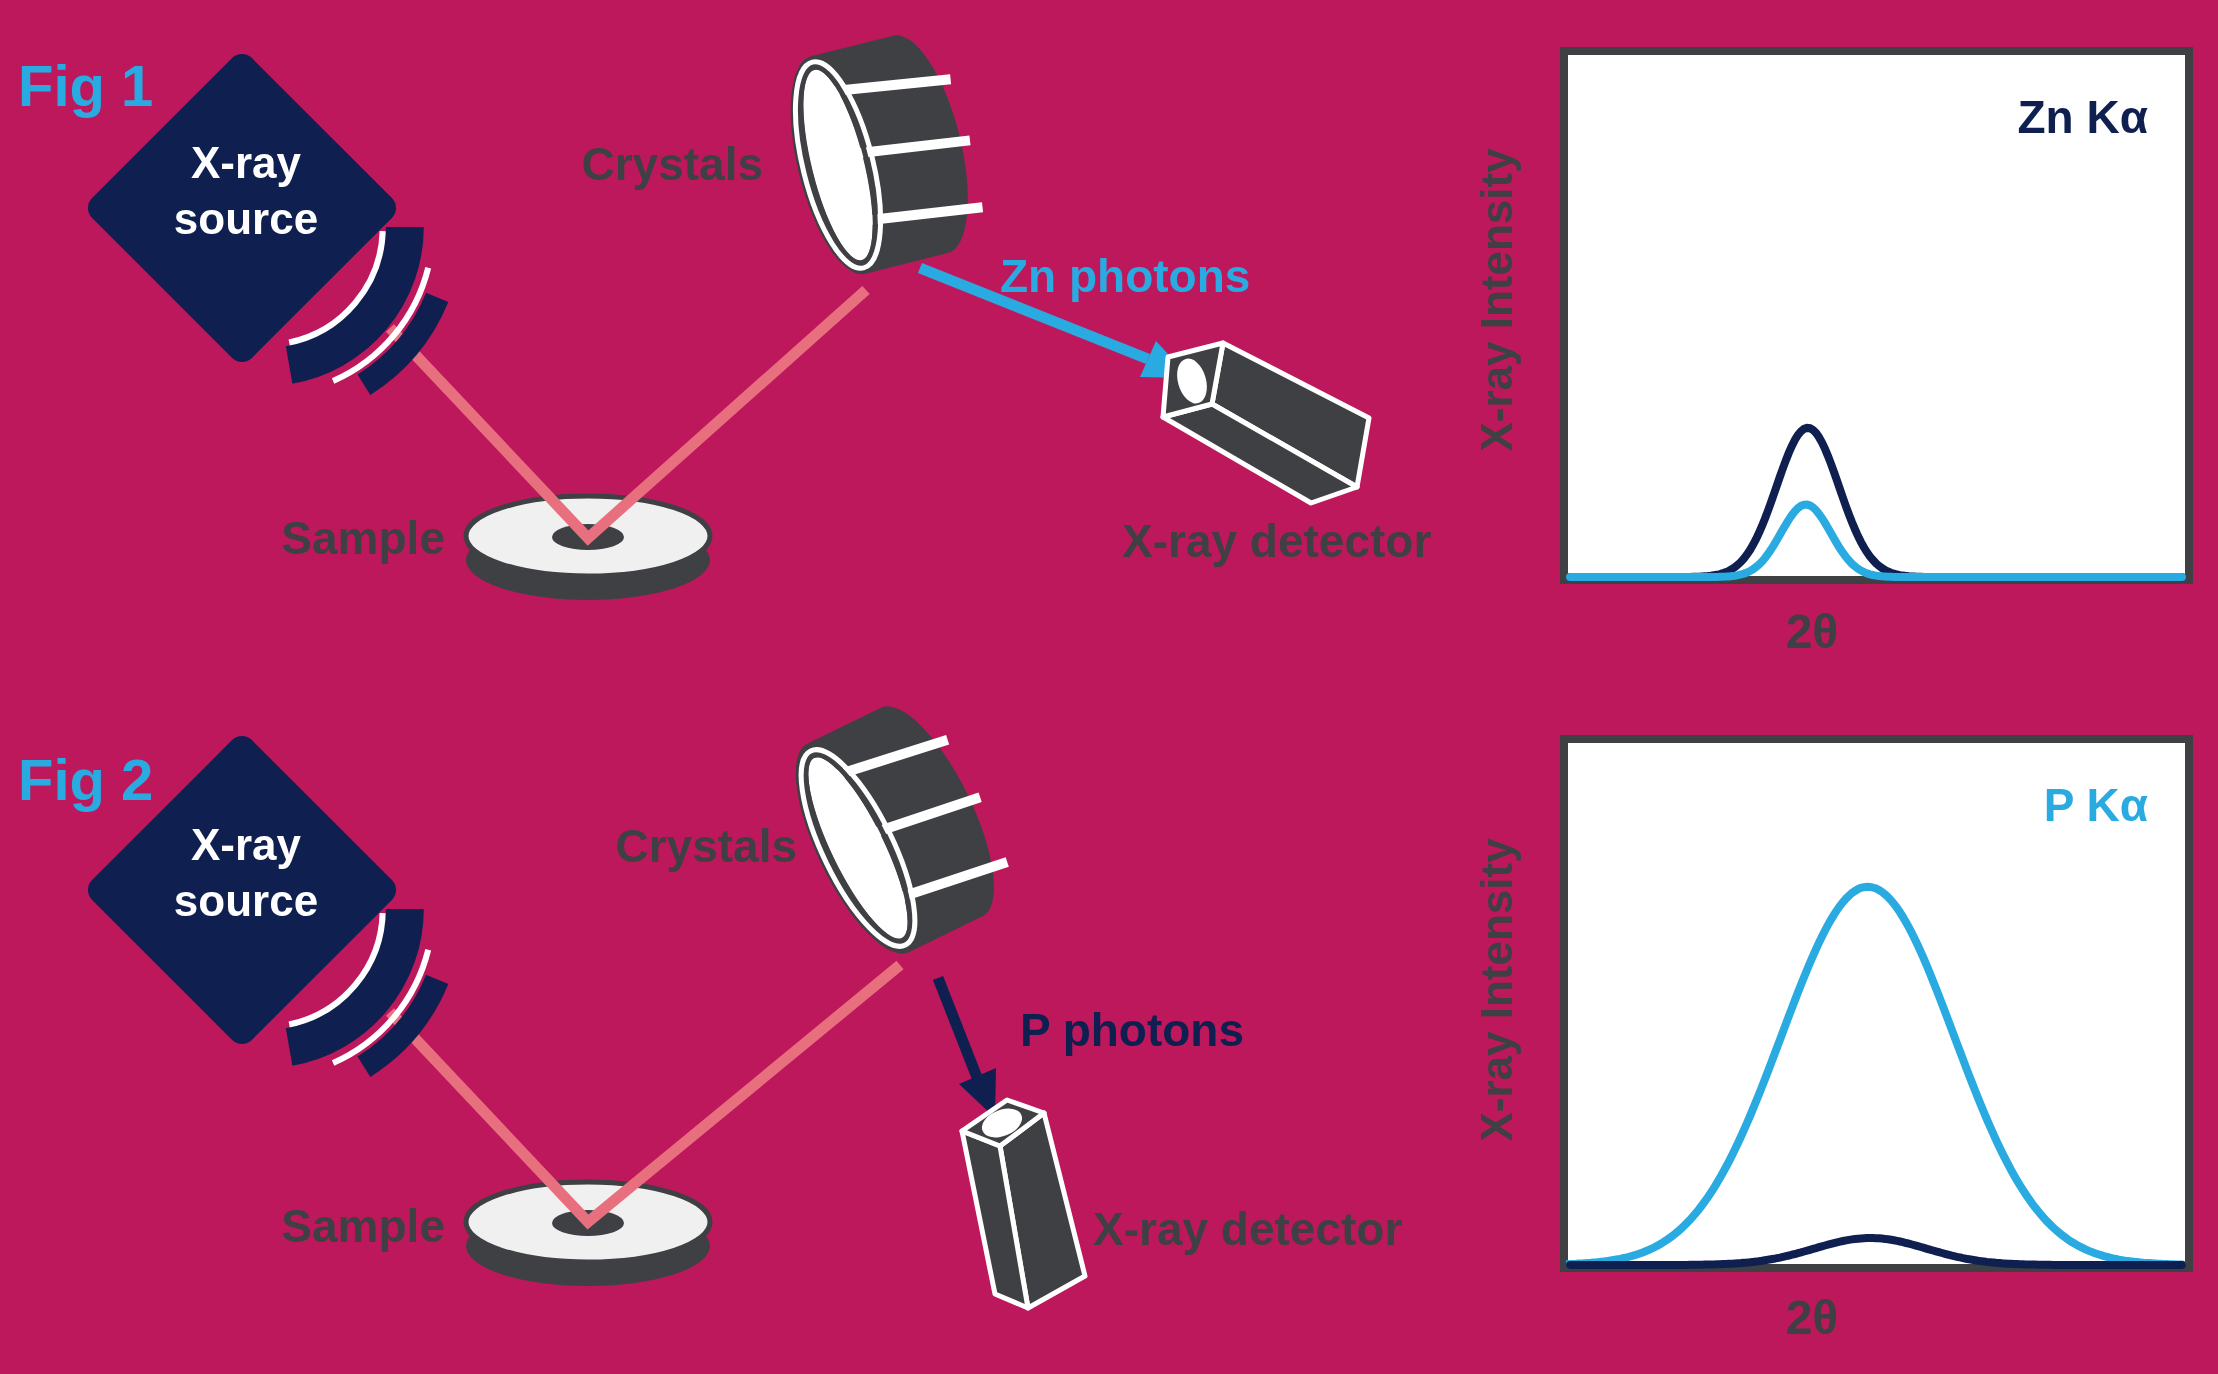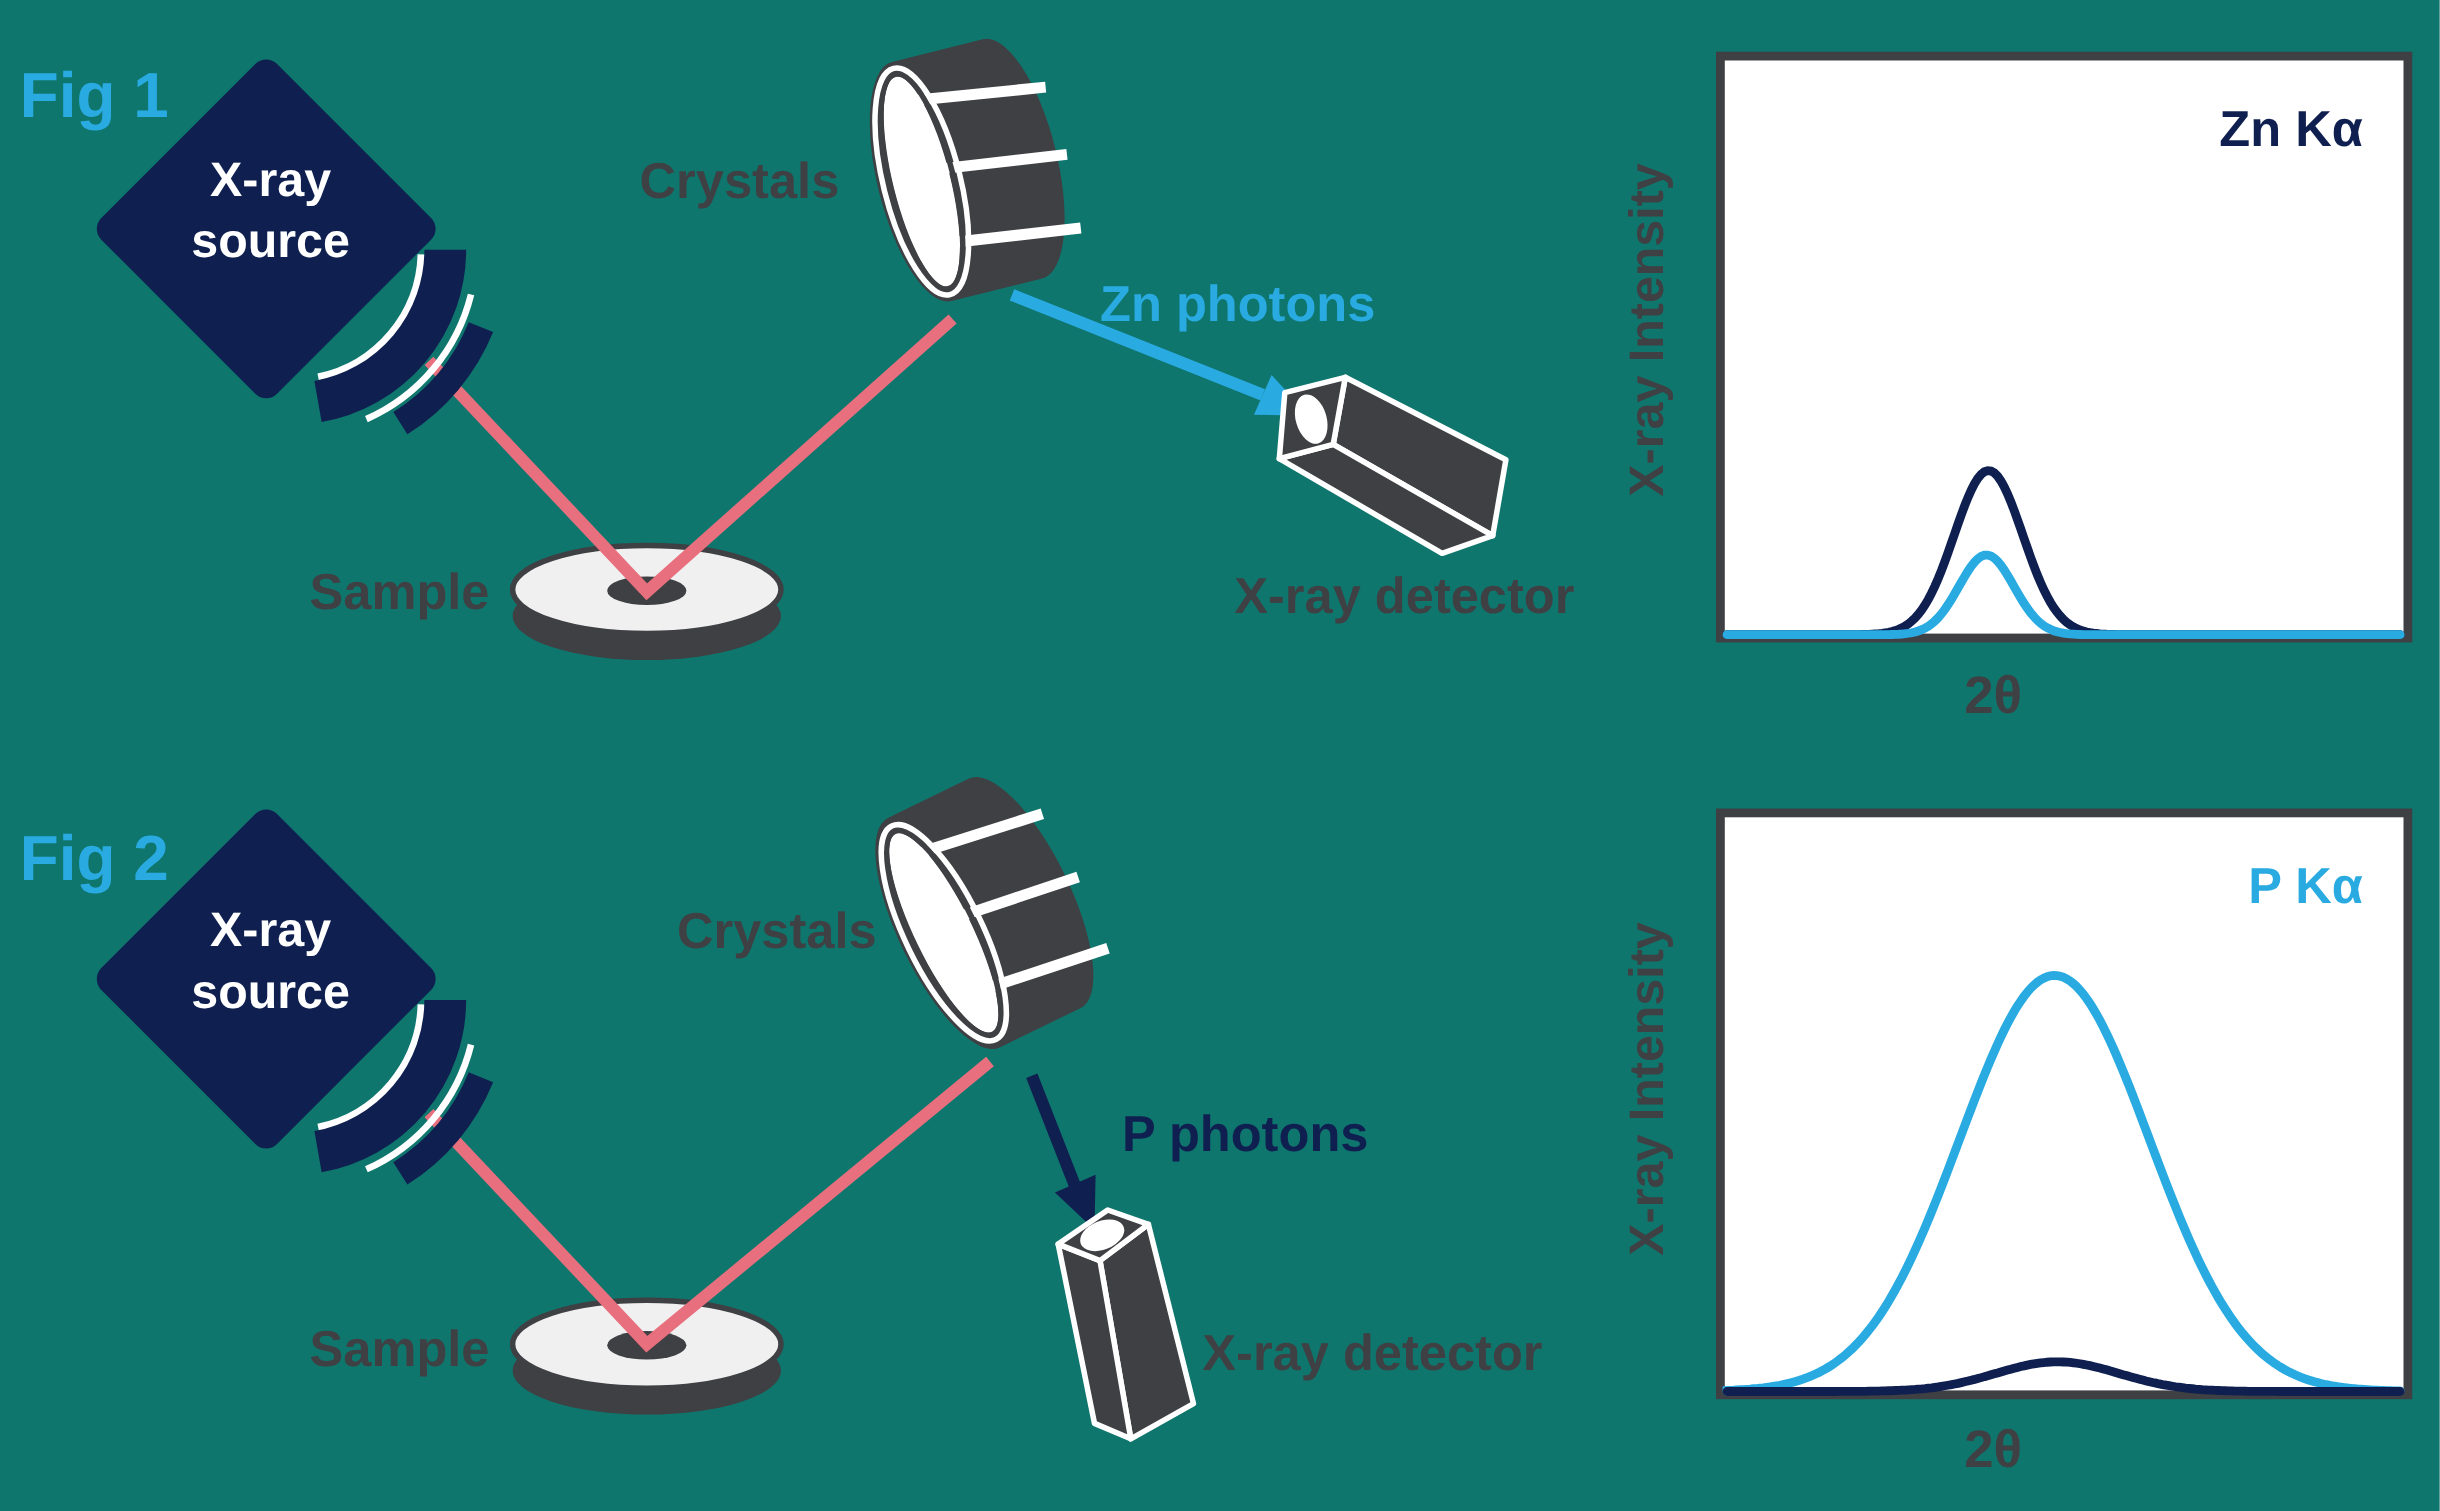--- a/index.html
+++ b/index.html
@@ -1,16 +1,16 @@
 <!DOCTYPE html>
 <html><head>
 <meta charset="utf-8">
 <style>
   html,body{margin:0;padding:0;background:#ffffff;}
-  .canvas{position:relative;width:2218px;height:1374px;background:#0f766e;overflow:hidden;
+  .canvas{position:relative;width:2218px;height:1374px;background:#be185d;overflow:hidden;
           font-family:"Liberation Sans", sans-serif;}
   svg{position:absolute;left:0;top:0;}
   text{font-family:"Liberation Sans", sans-serif;font-weight:bold;}
   .lbl-dark{fill:#3f4043;}
   .lbl-cyan{fill:#29abe2;}
   .lbl-navy{fill:#0f2050;}
   .lbl-white{fill:#ffffff;}
   .fig-label{font-size:58px;}
   .part-label{font-size:46px;}
   .src-label{font-size:44px;}

